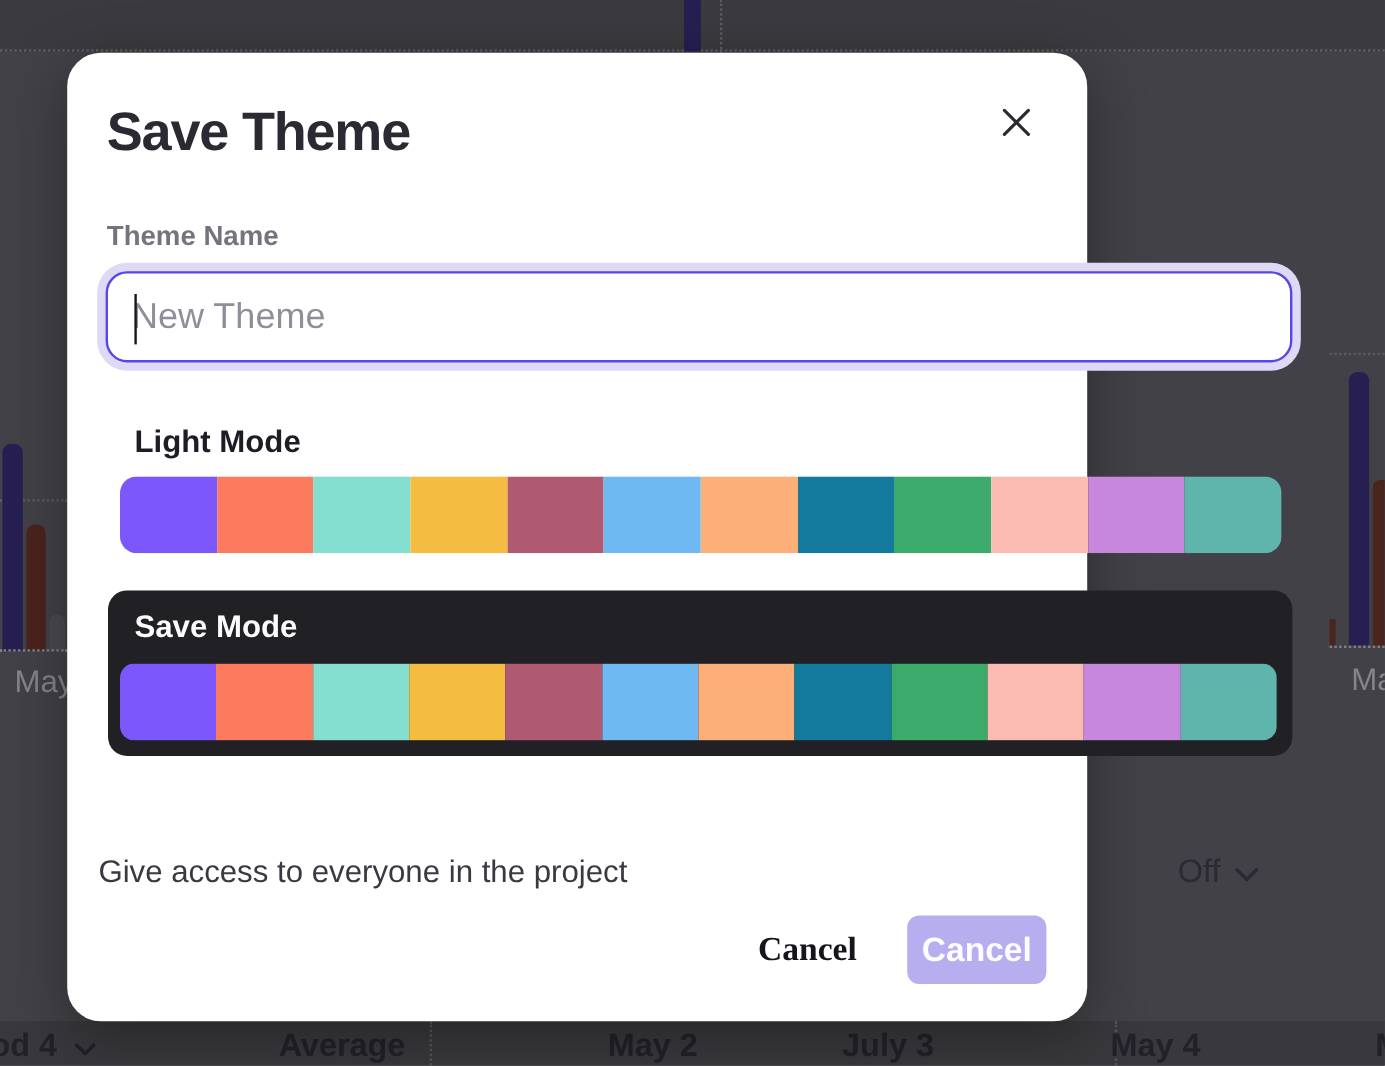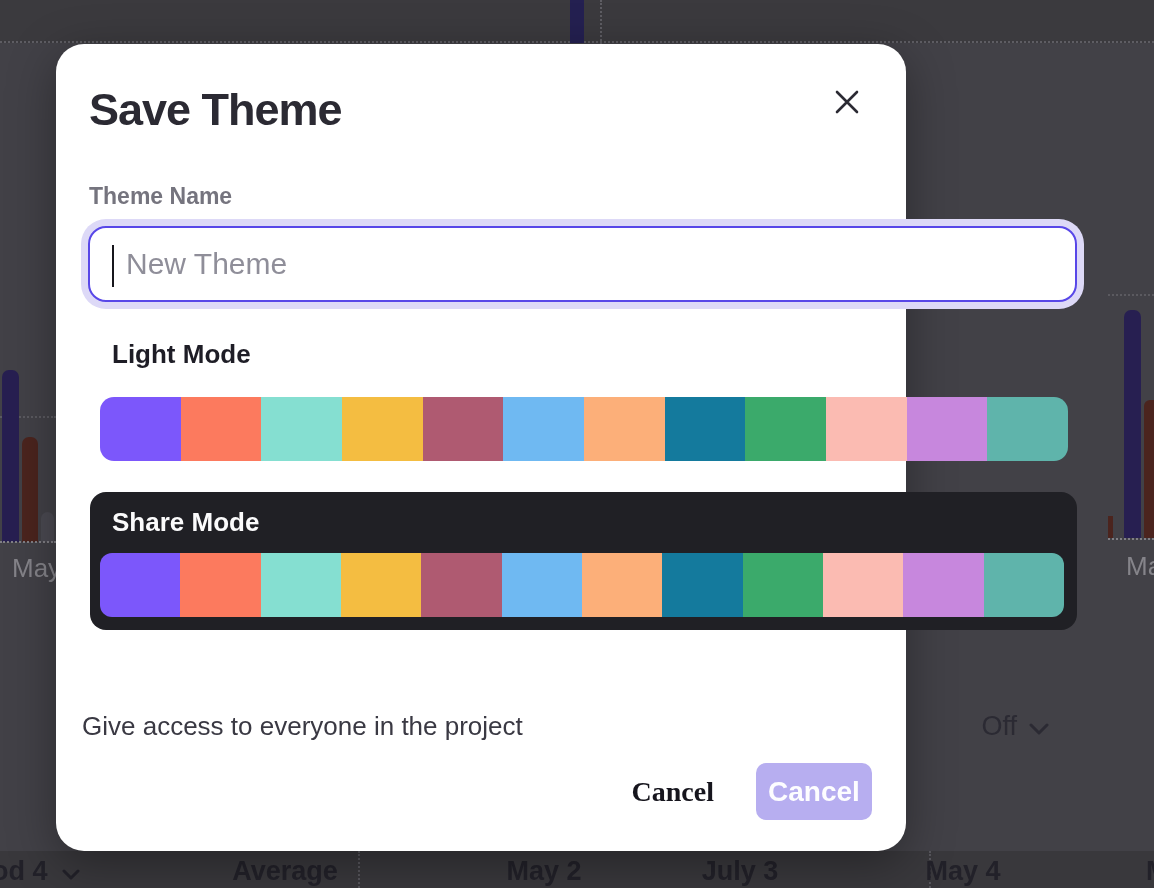--- a/index.html
+++ b/index.html
@@ -43,21 +43,21 @@
 
   .field-label { position:absolute; left:33px; top:139px; font-size:23px; font-weight:700;
                  color:#75747E; }
 
   .input-wrap { position:absolute; left:32px; top:182px; width:989px; height:76px;
                 border:2px solid #5847E8; border-radius:18px;
                 box-shadow:0 0 0 7px #DDD9F7; background:#fff;
                 display:flex; align-items:center; }
   .input-wrap input { width:100%; height:100%; border:none; outline:none; background:transparent;
                       font-family:"Liberation Sans", sans-serif;
-                      font-size:30px; color:#3A3943; padding-left:36px; caret-color:#17161C; }
+                      font-size:30px; color:#3A3943; padding-left:20px; caret-color:#17161C; }
   .input-wrap input::placeholder { color:#8F8E99; opacity:1; }
   .caret { position:absolute; left:22px; top:17px; width:2px; height:42px; background:#17161C;
            animation:blink 1.1s steps(1) infinite; }
   @keyframes blink { 50% { opacity:0; } }
 
   .section-label { position:absolute; font-size:26px; font-weight:700; color:#1E1D26; }
 
   .palette { position:absolute; display:flex; overflow:hidden; }
   .palette .swatch { flex:1 1 0; }
   .palette-light { left:44px; top:353px; width:968px; height:64px; border-radius:14px; }
@@ -138,39 +138,39 @@
       </span>
     </button>
 
     <div class="field-label">Theme Name</div>
 
     <div class="input-wrap">
       <input type="text" placeholder="New Theme" style="">
       <span class="caret"></span>
     </div>
 
-    <div class="section-label" style="left:56px; top:295px;">Light Mode</div>
+    <div class="section-label" style="left:56px; top:309px;">Light Mode</div>
 
     <div class="palette palette-light">
         <div class="swatch" style="background-color: rgb(124, 87, 251);"></div>
         <div class="swatch" style="background-color: rgb(252, 122, 94);"></div>
         <div class="swatch" style="background-color: rgb(133, 223, 209);"></div>
         <div class="swatch" style="background-color: rgb(244, 189, 65);"></div>
         <div class="swatch" style="background-color: rgb(175, 90, 113);"></div>
         <div class="swatch" style="background-color: rgb(111, 185, 242);"></div>
         <div class="swatch" style="background-color: rgb(252, 175, 121);"></div>
         <div class="swatch" style="background-color: rgb(20, 122, 157);"></div>
         <div class="swatch" style="background-color: rgb(59, 170, 107);"></div>
         <div class="swatch" style="background-color: rgb(251, 187, 178);"></div>
         <div class="swatch" style="background-color: rgb(199, 135, 221);"></div>
         <div class="swatch" style="background-color: rgb(95, 180, 171);"></div>
       </div>
 
     <div class="dark-card">
-      <div class="section-label-dark">Share Mode</div>
+      <div class="section-label-dark">Save Mode</div>
       <div class="palette palette-dark">
           <div class="swatch" style="background-color: rgb(124, 87, 251);"></div>
           <div class="swatch" style="background-color: rgb(252, 122, 94);"></div>
           <div class="swatch" style="background-color: rgb(133, 223, 209);"></div>
           <div class="swatch" style="background-color: rgb(244, 189, 65);"></div>
           <div class="swatch" style="background-color: rgb(175, 90, 113);"></div>
           <div class="swatch" style="background-color: rgb(111, 185, 242);"></div>
           <div class="swatch" style="background-color: rgb(252, 175, 121);"></div>
           <div class="swatch" style="background-color: rgb(20, 122, 157);"></div>
           <div class="swatch" style="background-color: rgb(59, 170, 107);"></div>

